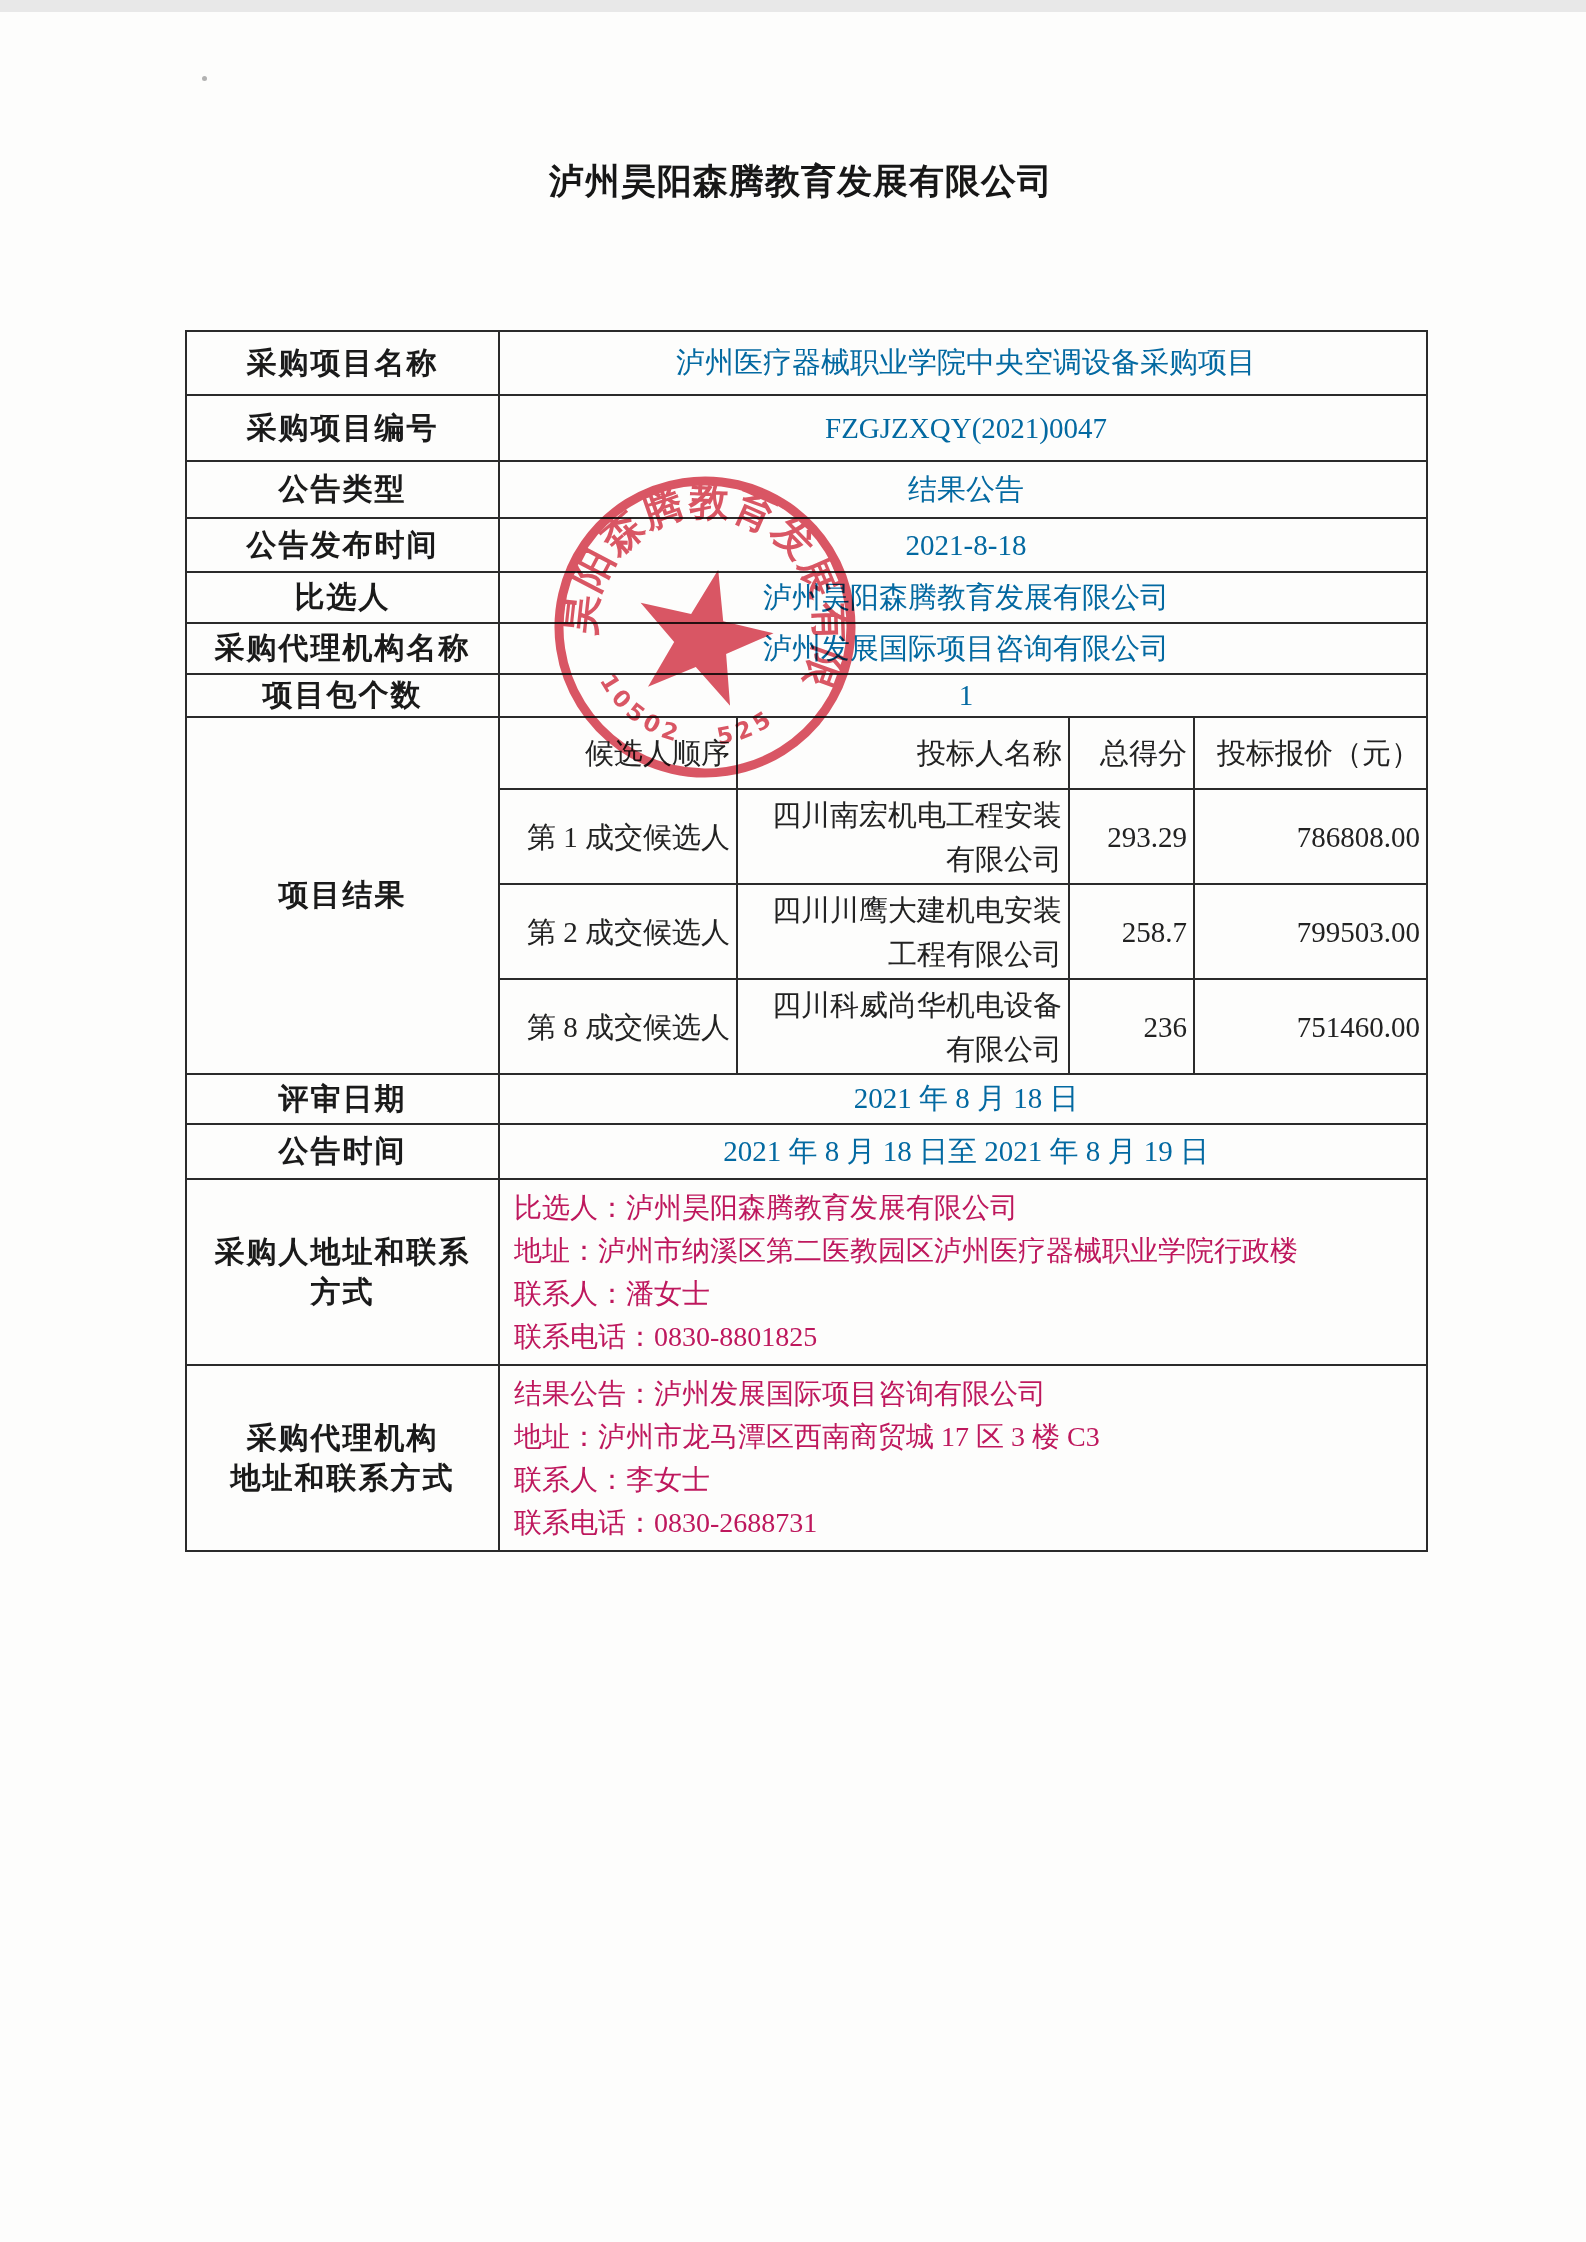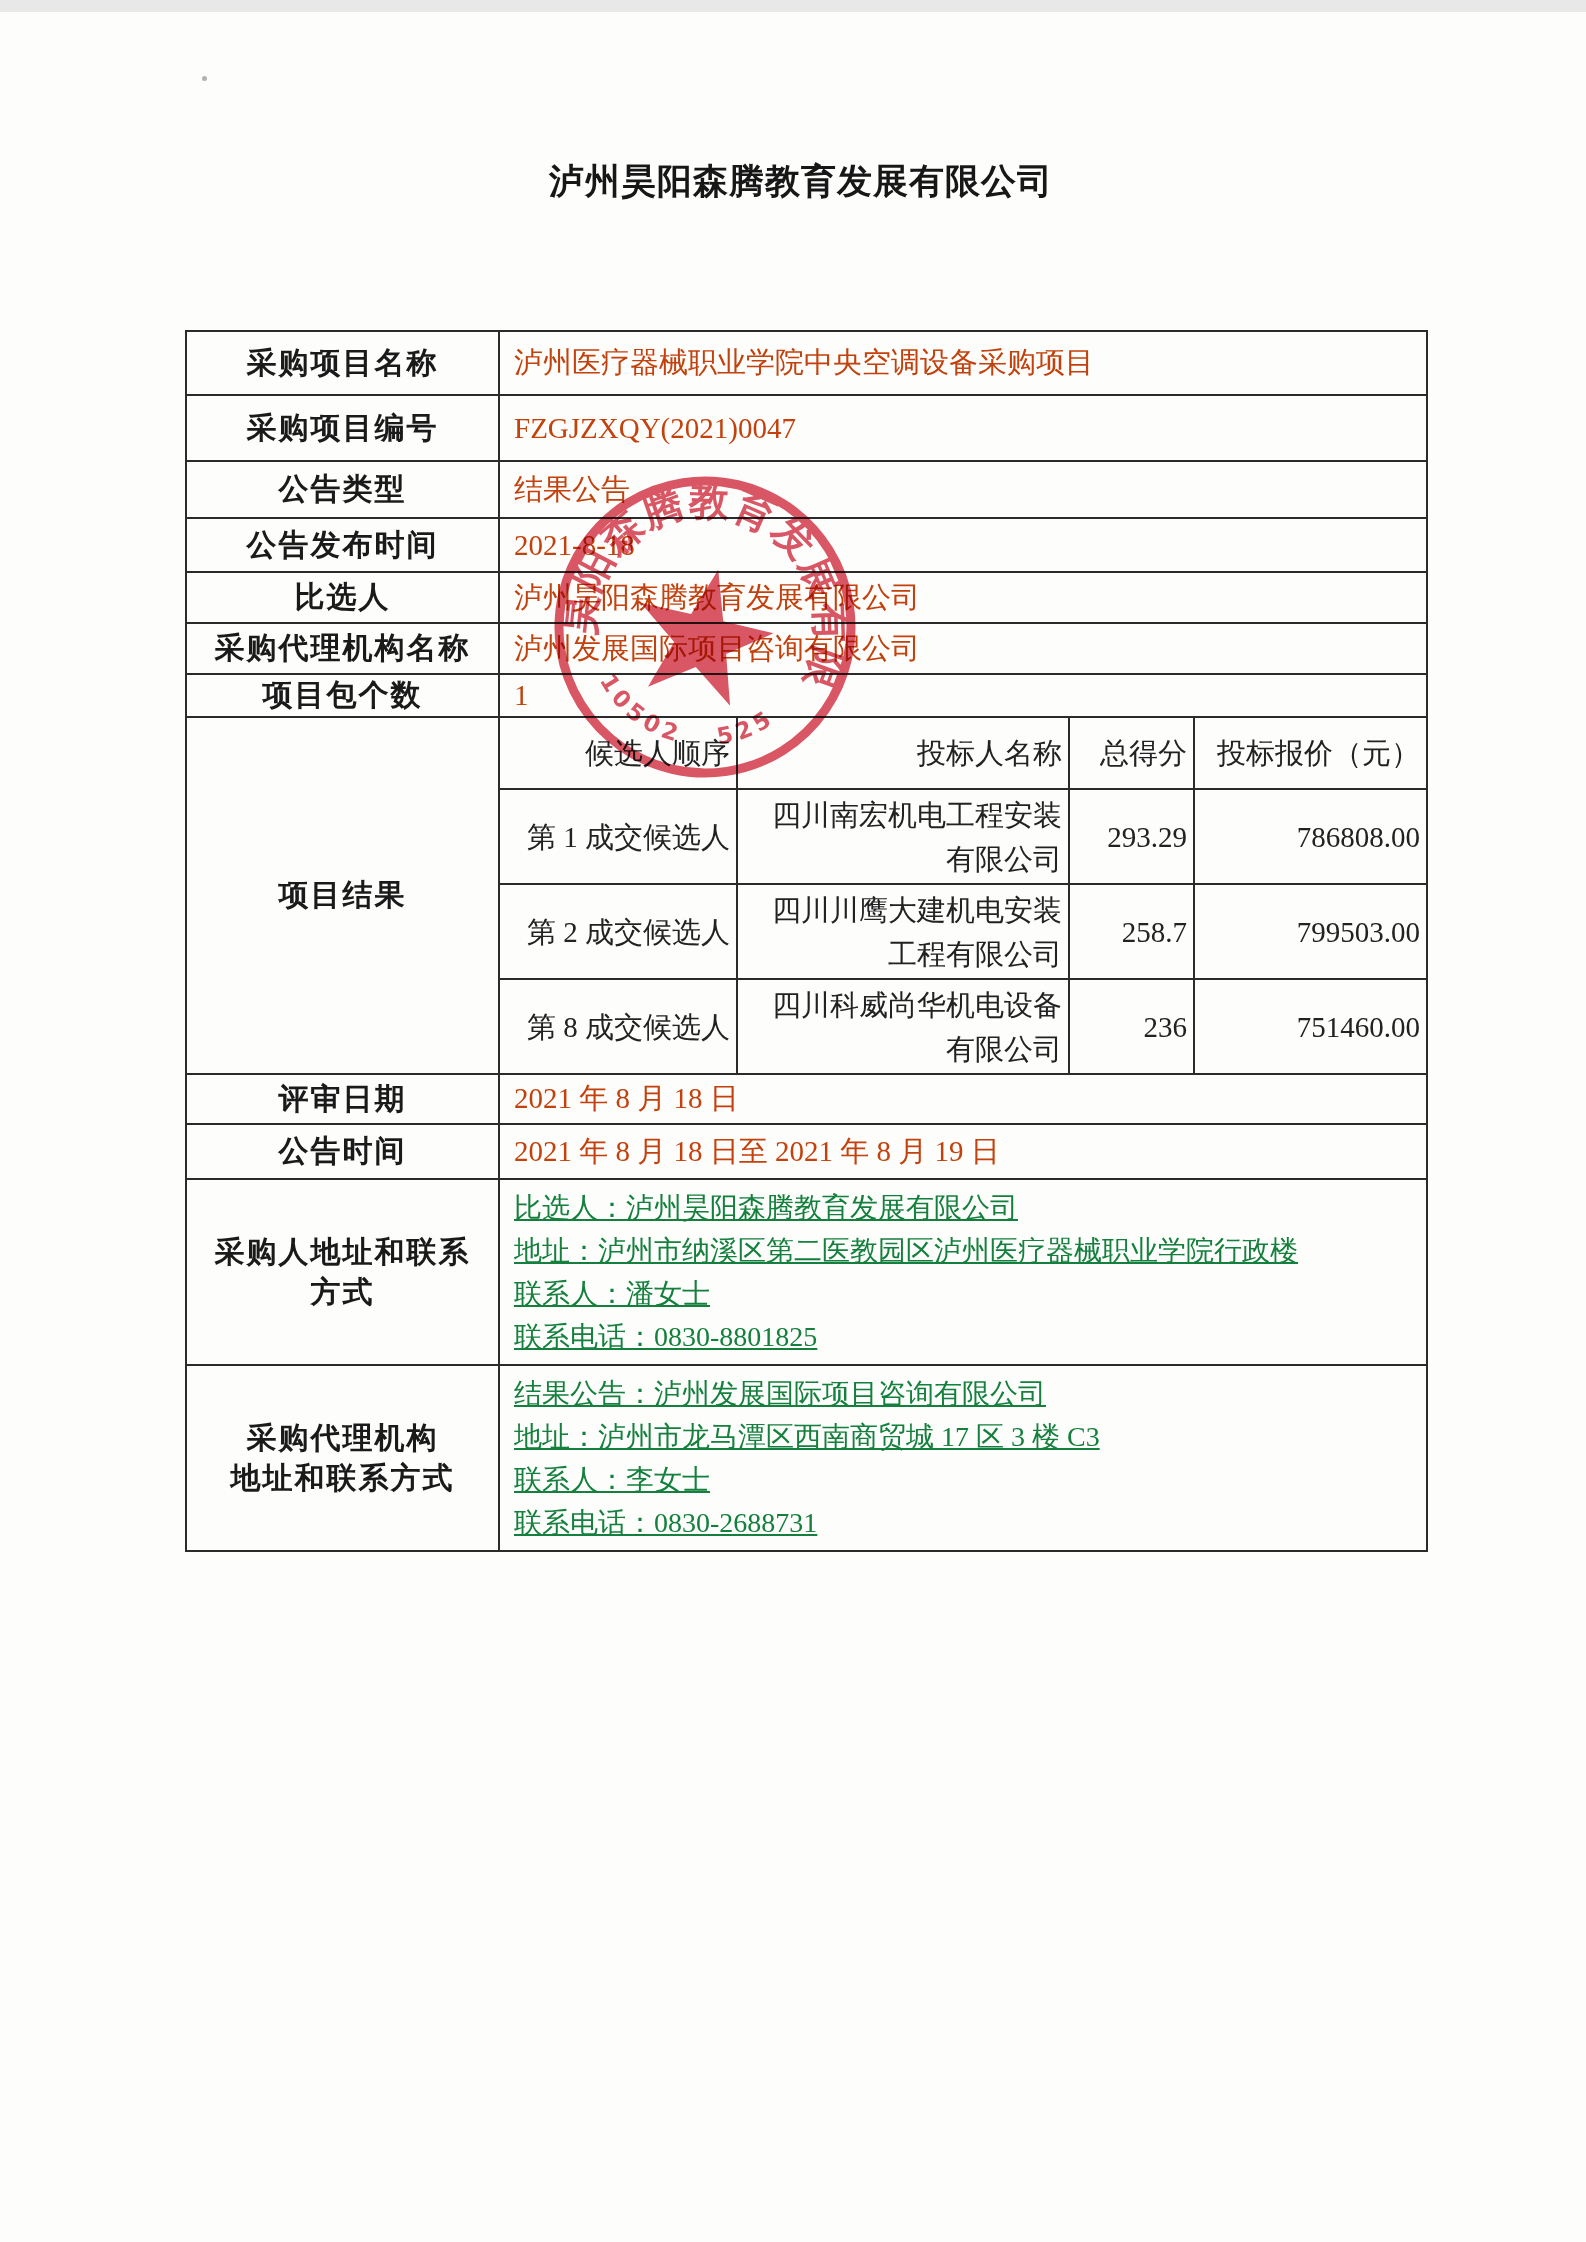--- a/index.html
+++ b/index.html
@@ -35,27 +35,27 @@
   table.doc td{
     border:2px solid #2b2b2b;
     vertical-align:middle;
     overflow:hidden;
   }
   td.label{
     text-align:center;font-weight:bold;font-size:30px;
     letter-spacing:2px;color:#1a1a1a;padding:0 6px;
   }
   td.value{
-    font-size:29px;padding:0 8px 0 14px;text-align:left;color:#c2410c;
+    font-size:29px;padding:0 8px 0 14px;text-align:center;color:#0369a1;
   }
   td.center{
     text-align:right;font-size:29px;color:#222;line-height:44px;padding:0 6px;
   }
   td.lines{
-    font-size:28px;padding:6px 8px 6px 14px;vertical-align:middle;color:#15803d;text-decoration:underline;
+    font-size:28px;padding:6px 8px 6px 14px;vertical-align:middle;color:#be185d;
   }
   td.lines div{line-height:43px;}
   .label-two-line{line-height:40px;}
   .stamp{
     position:absolute;left:543px;top:453px;width:324px;height:324px;
     mix-blend-mode:multiply;opacity:.88;
     pointer-events:none;
   }
 </style>
 </head>

